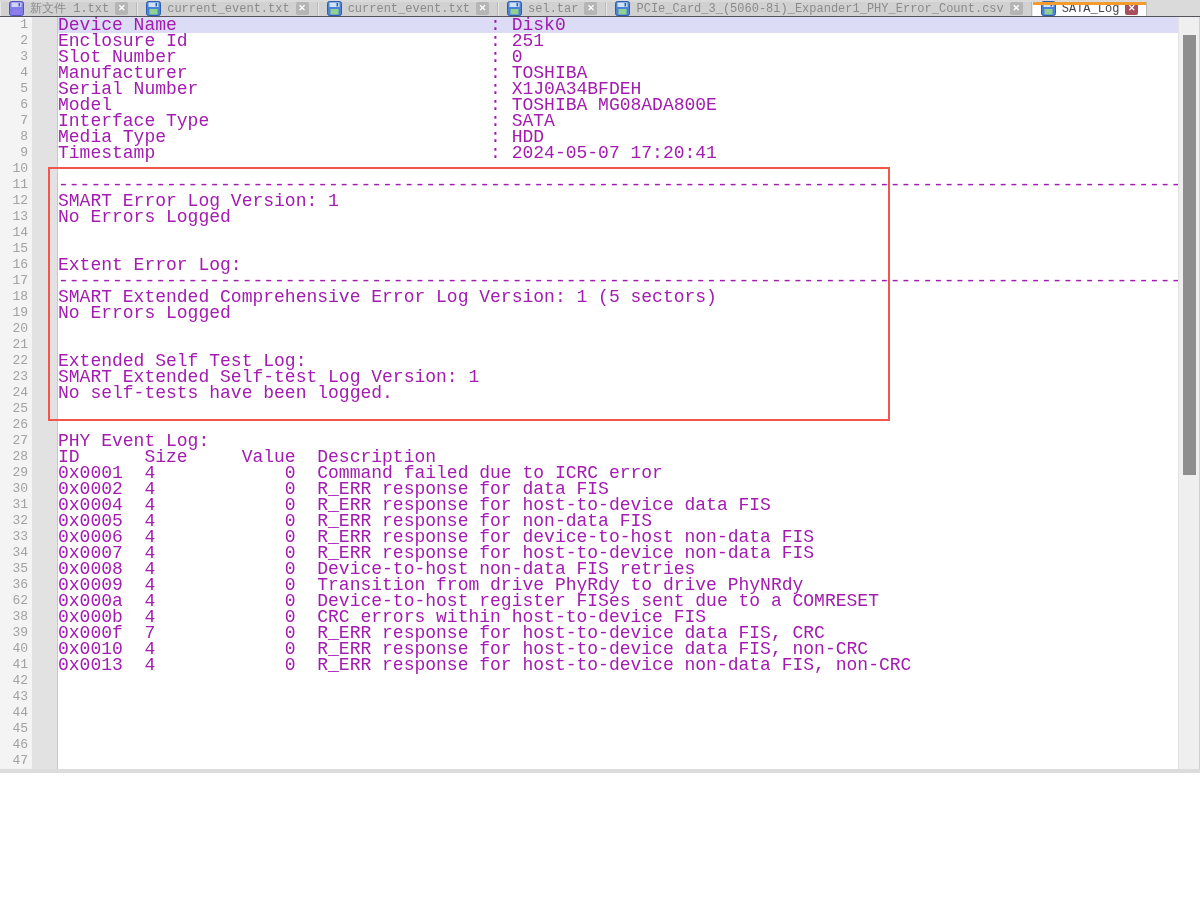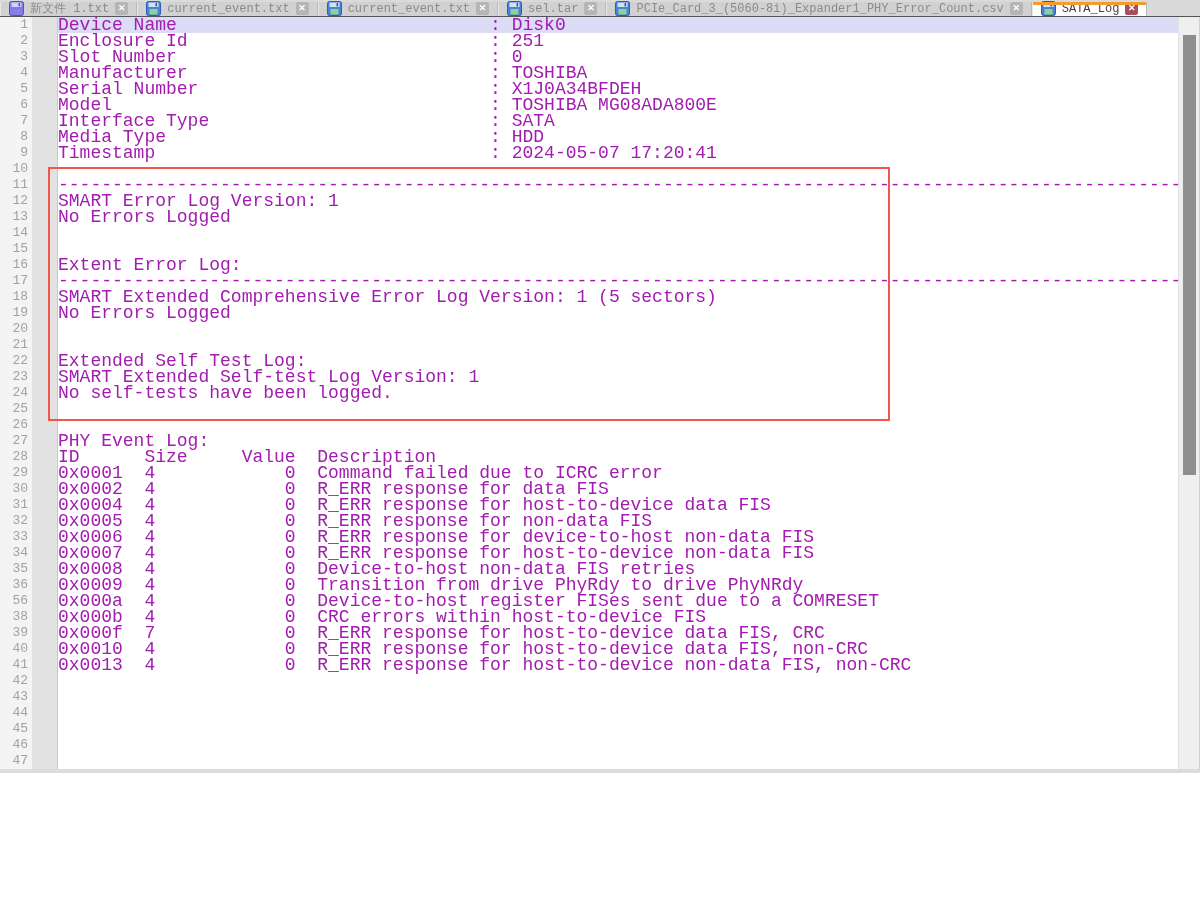--- a/index.html
+++ b/index.html
@@ -151,21 +151,21 @@
         <div class="num">27</div>
         <div class="num">28</div>
         <div class="num">29</div>
         <div class="num">30</div>
         <div class="num">31</div>
         <div class="num">32</div>
         <div class="num">33</div>
         <div class="num">34</div>
         <div class="num">35</div>
         <div class="num">36</div>
-        <div class="num">56</div>
+        <div class="num">62</div>
         <div class="num">38</div>
         <div class="num">39</div>
         <div class="num">40</div>
         <div class="num">41</div>
         <div class="num">42</div>
         <div class="num">43</div>
         <div class="num">44</div>
         <div class="num">45</div>
         <div class="num">46</div>
         <div class="num">47</div>

